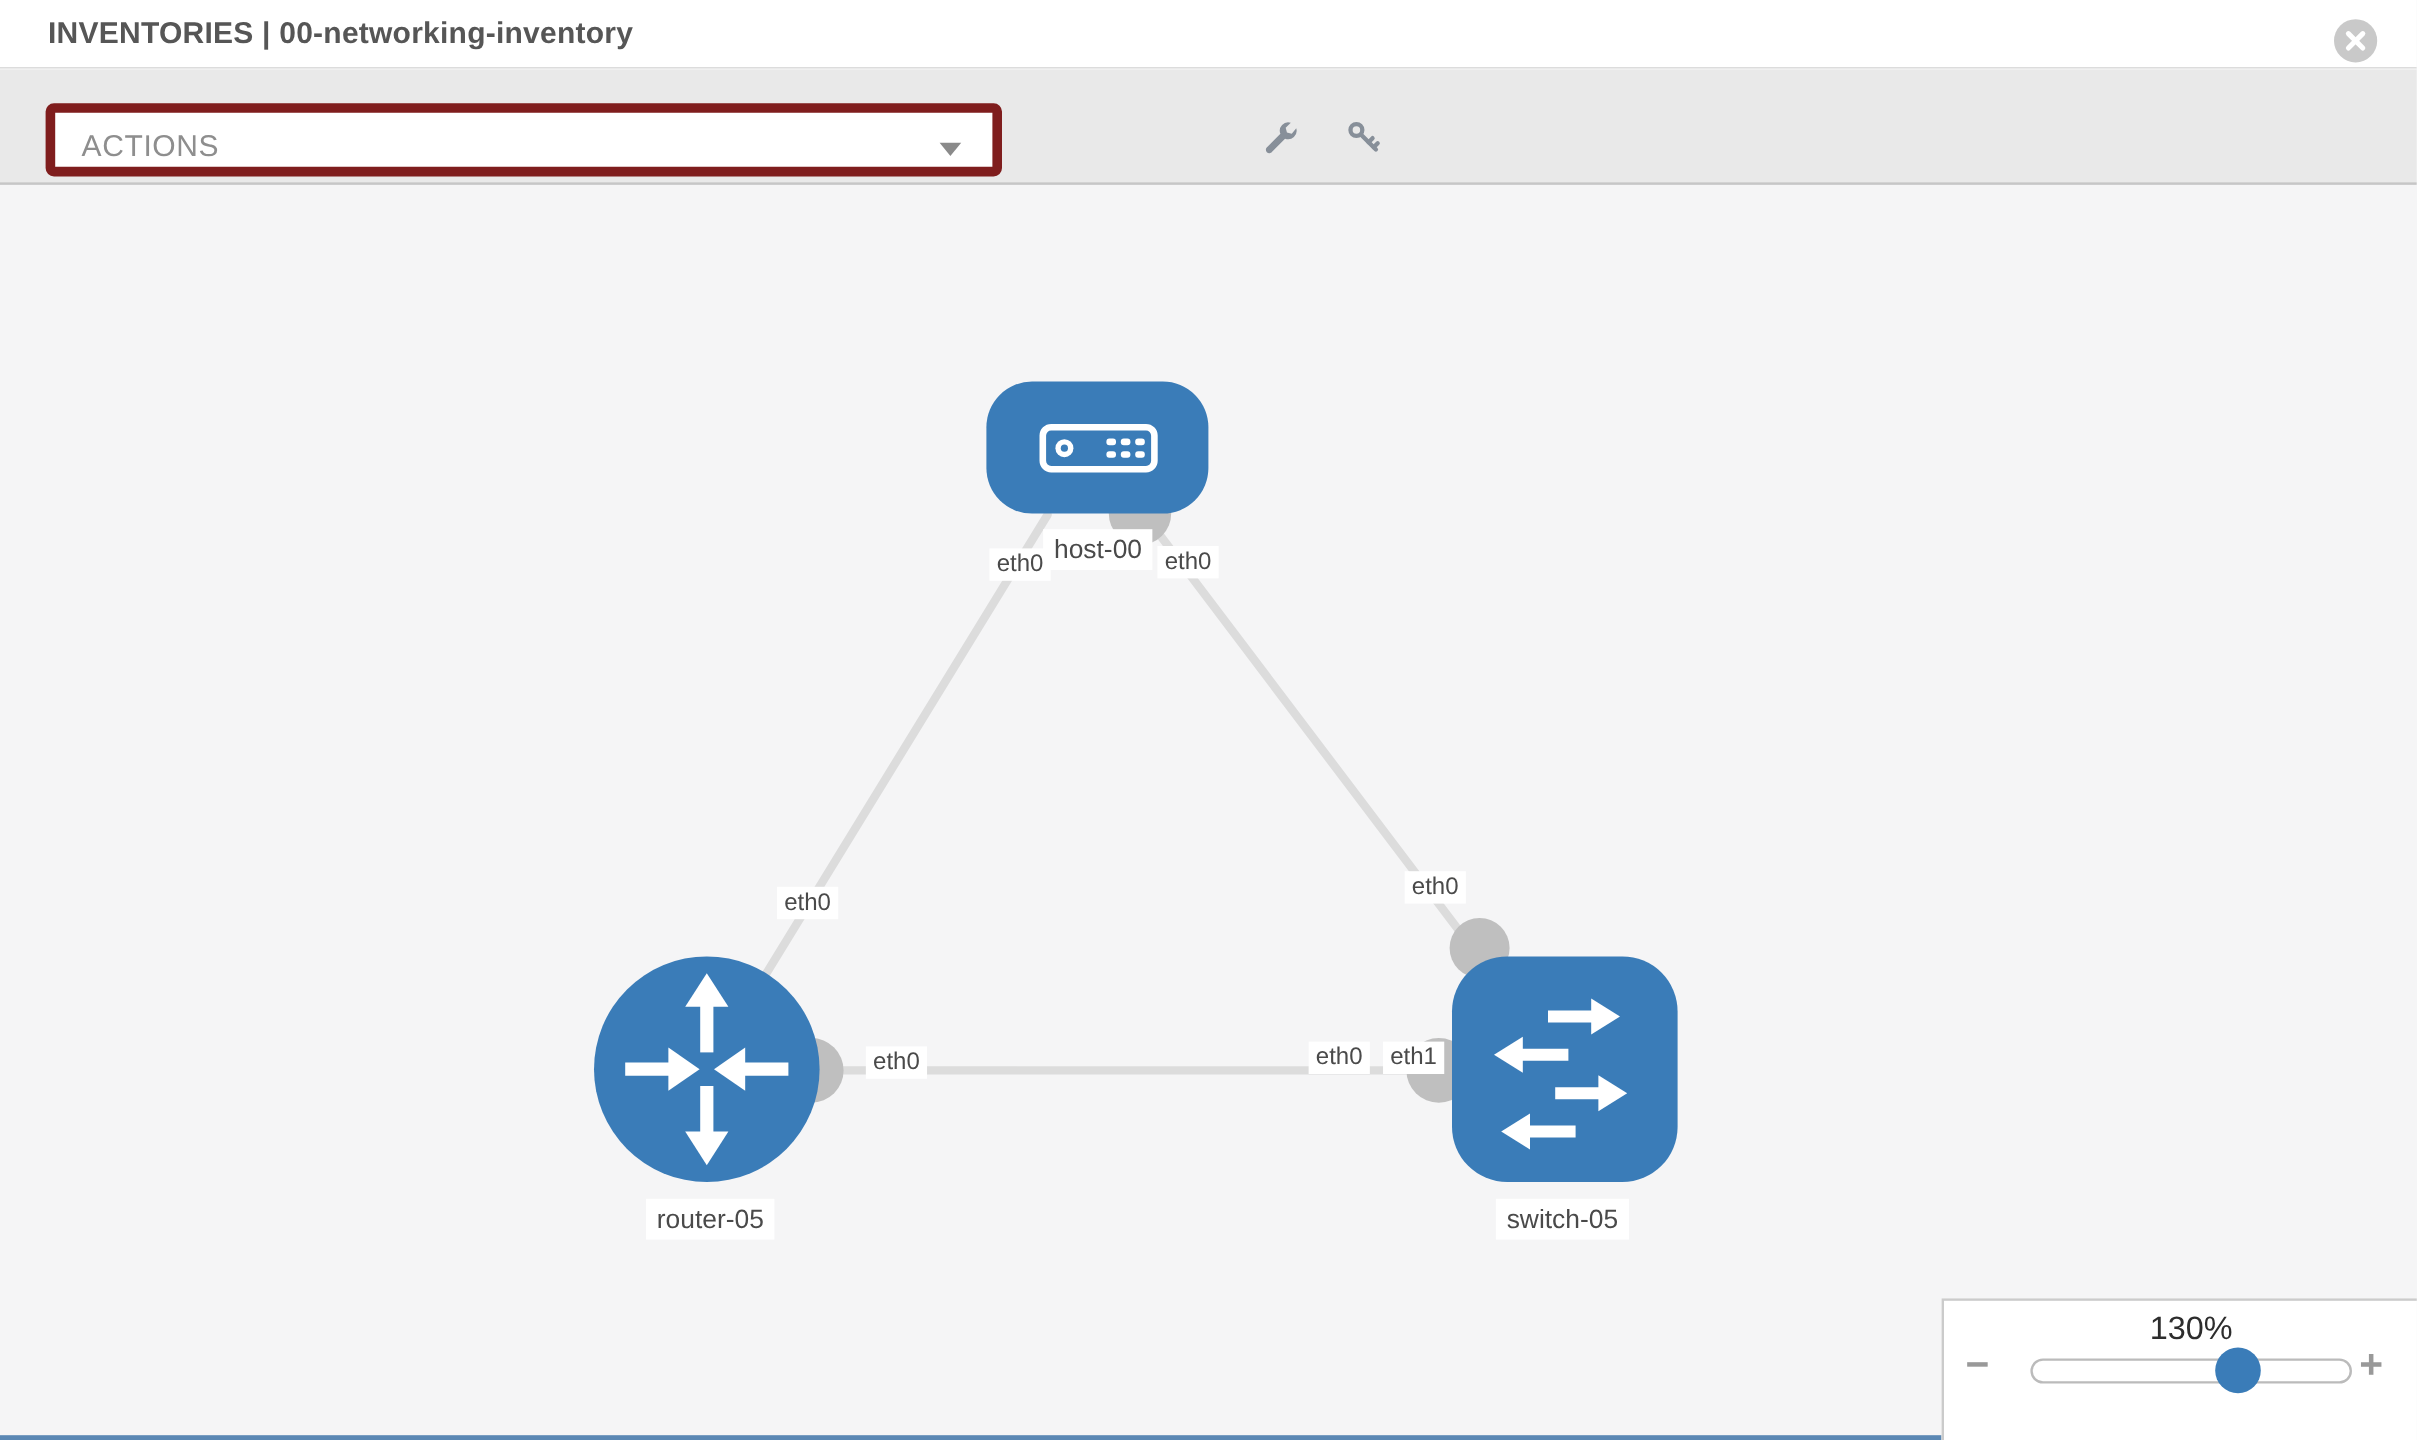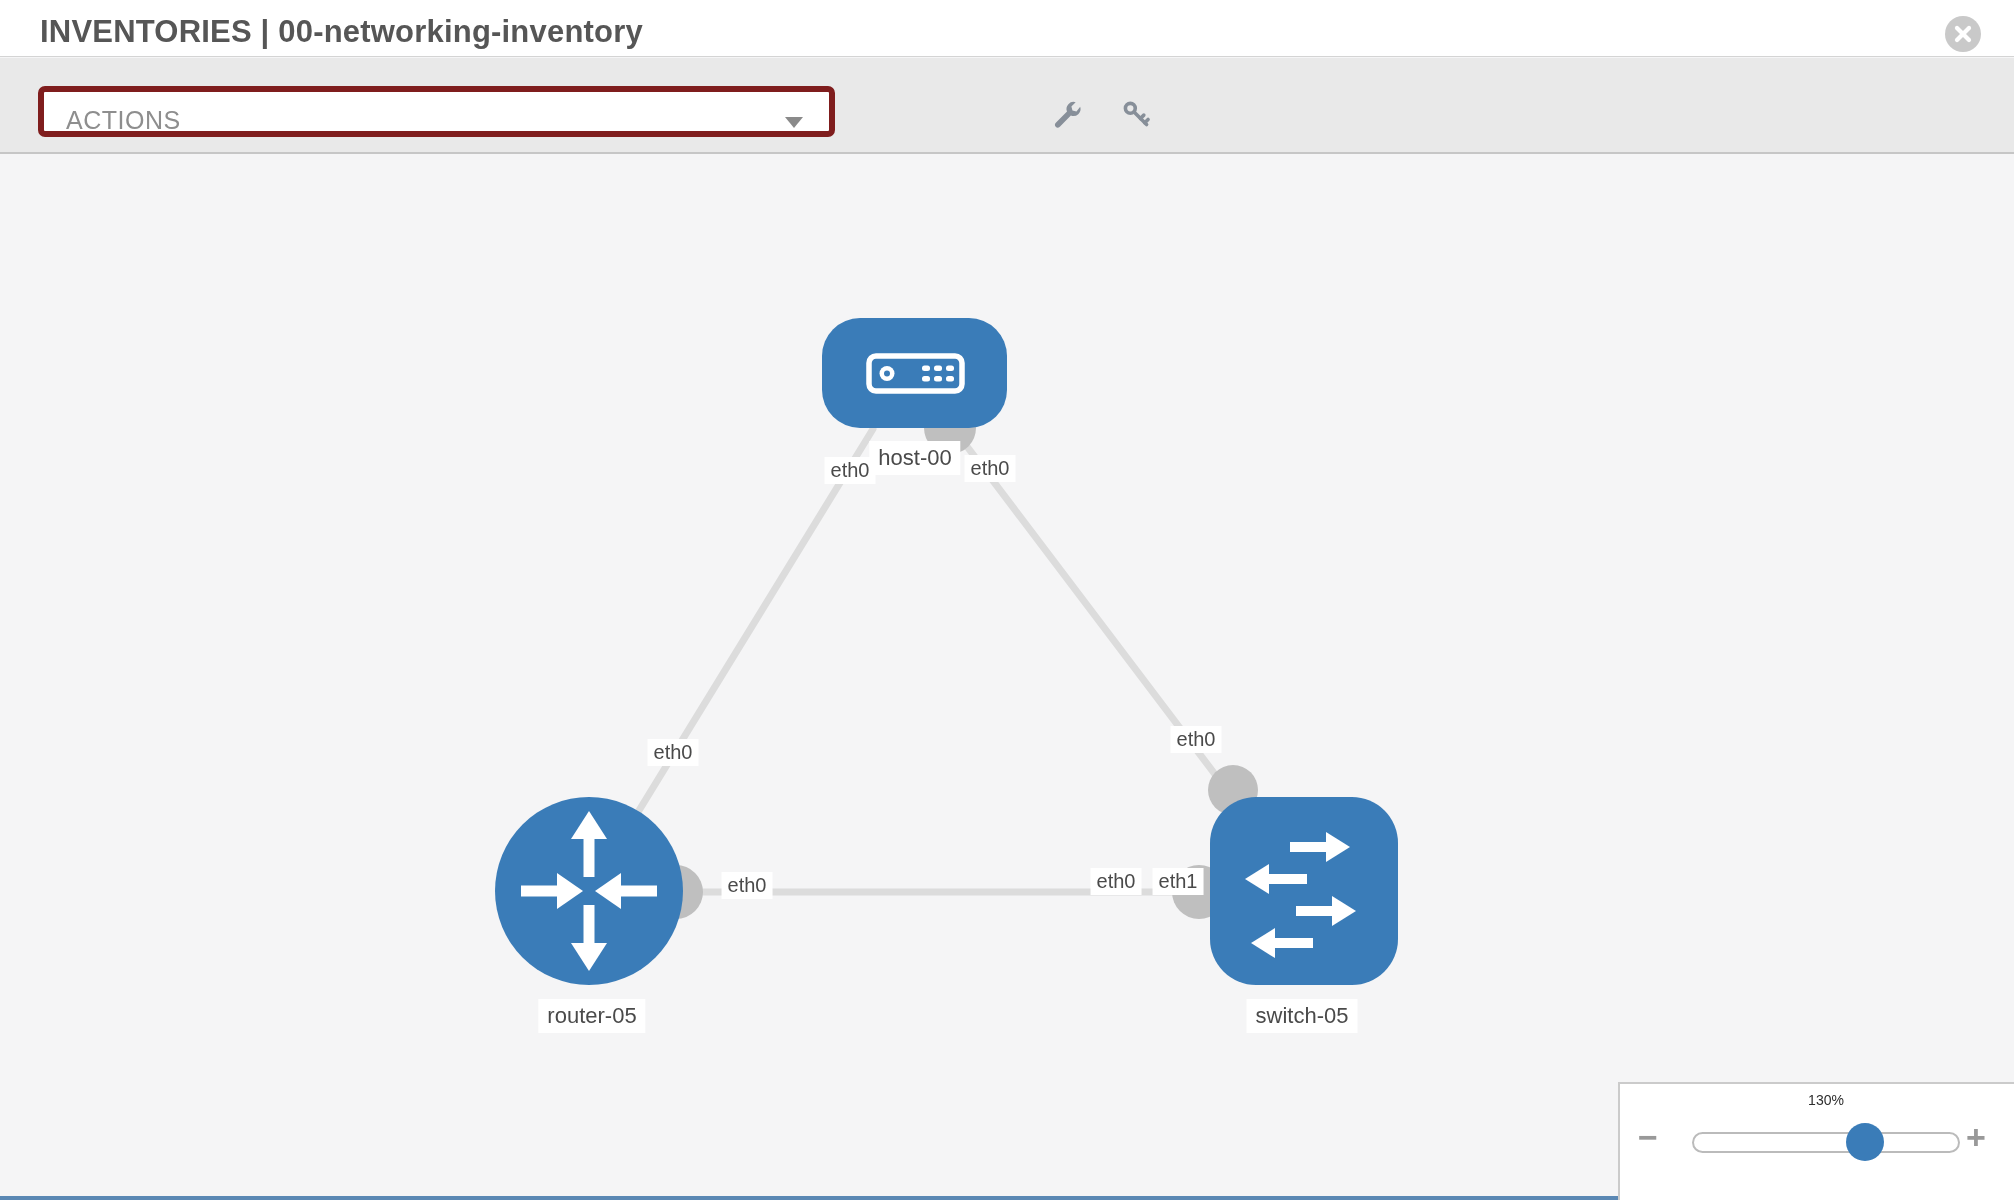--- a/index.html
+++ b/index.html
@@ -11,37 +11,37 @@
     color:#4a4a4a;
   }
 
   
   .header {
     position:absolute; left:0; top:0; width:2014px; height:57px;
     background:#ffffff; border-bottom:1px solid #d4d4d4;
   }
   .header-title {
     position:absolute; left:40px; top:14px;
-    font-size:31px; font-weight:bold; color:#565656;
+    font-size:25px; font-weight:bold; color:#565656;
     letter-spacing:0.2px;
   }
   .close-btn {
     position:absolute; left:1945px; top:16px; width:36px; height:36px;
     background:#c9c9c9; border-radius:50%; cursor:pointer;
     display:flex; align-items:center; justify-content:center;
   }
 
   
   .toolbar {
     position:absolute; left:0; top:58px; width:2014px; height:96px;
     background:#e9e9e9; border-bottom:2px solid #c6c6c6;
   }
   .select-box {
-    position:absolute; top:28px; height:51px;
-    background:#ffffff; border:6px solid #7f1d1d; border-radius:7px;
+    position:absolute; top:28px; height:61px;
+    background:#ffffff; border:8px solid #7f1d1d; border-radius:7px;
   }
   .select-box .select-label {
     position:absolute; left:22px; top:14px;
     font-size:25px; color:#8e8e8e; letter-spacing:0.5px;
   }
   .caret {
     position:absolute; right:26px; top:25px;
     width:0; height:0;
     border-left:9px solid transparent;
     border-right:9px solid transparent;
@@ -74,21 +74,21 @@
   }
   .chip.node-label { font-size:22px; line-height:30px; padding:2px 9px; z-index:4; }
 
   
   .zoom-panel {
     position:absolute; left:1618px; top:1082px; width:400px; height:122px;
     background:#ffffff; border:2px solid #cbcbcb; z-index:5;
   }
   .zoom-value {
     position:absolute; left:146px; top:8px; width:120px;
-    text-align:center; font-size:14px; color:#2d2d2d;
+    text-align:center; font-size:27px; color:#2d2d2d;
   }
   .zoom-minus, .zoom-plus {
     position:absolute; top:36px; font-size:34px; font-weight:bold; color:#999999;
     cursor:pointer; line-height:34px;
   }
   .zoom-minus { left:18px; }
   .zoom-plus  { left:346px; }
   .zoom-track {
     position:absolute; left:72px; top:48px; width:268px; height:21px;
     background:#ffffff; border:2px solid #bbbbbb; border-radius:12px; cursor:pointer;

